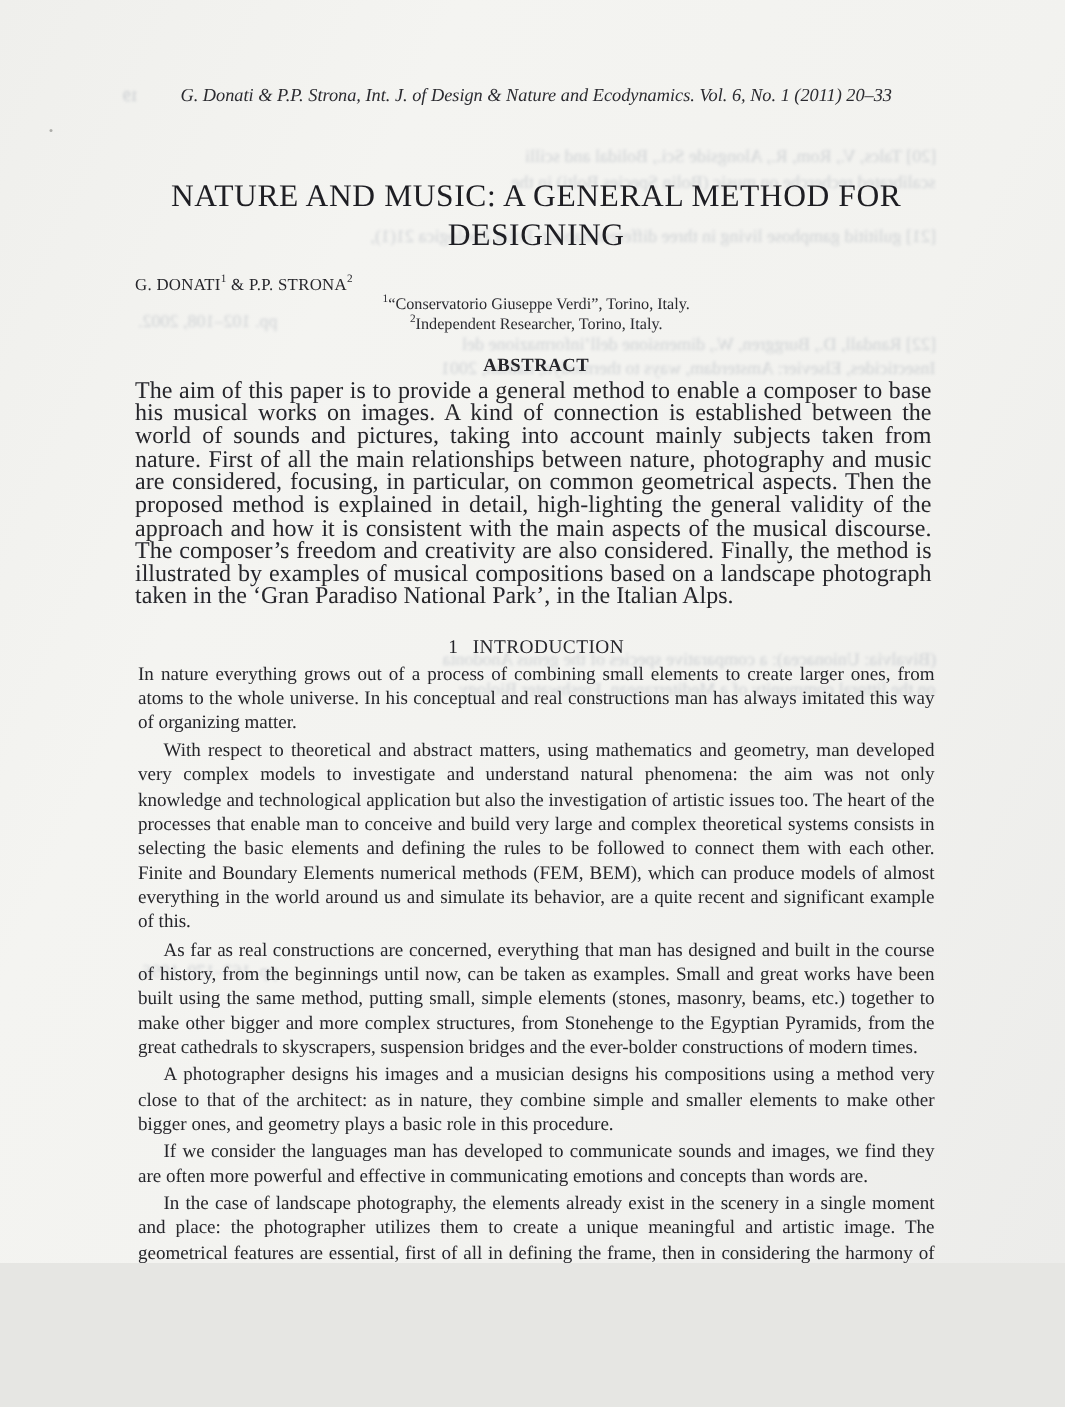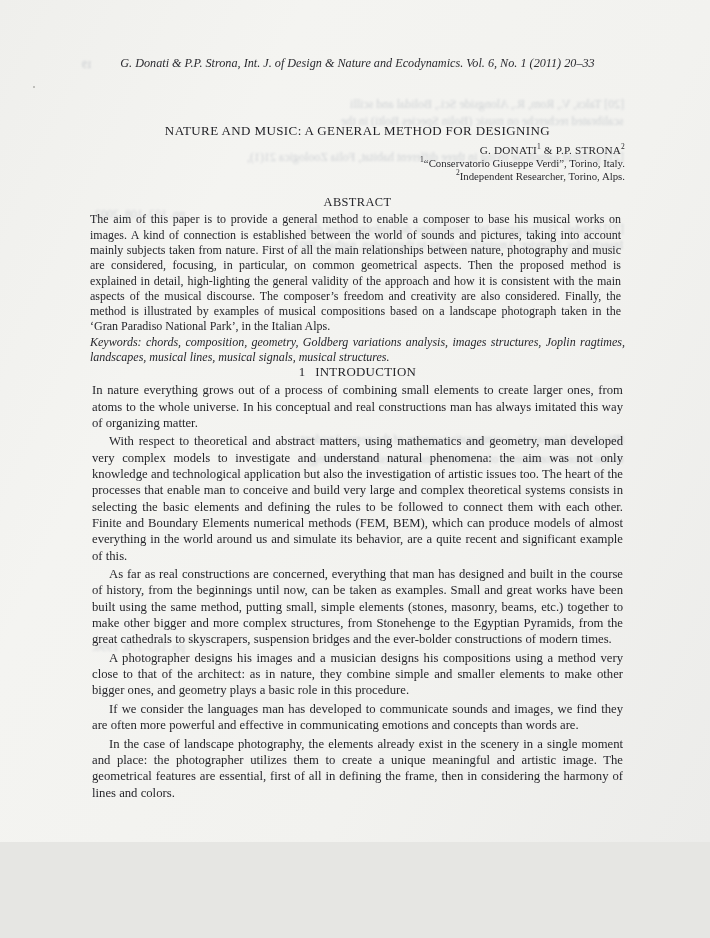--- a/index.html
+++ b/index.html
@@ -18,61 +18,64 @@
   .running-head {
     margin-top:56px;
     text-align:center;
     font-style:italic;
     font-size:12.2px;
     line-height:15px;
     color:#2b2b30;
   }
   .title {
     margin:47px 0 0 0;
-    font-size:13px;
+    font-size:21px;
     font-weight:400;
     letter-spacing:0.4px;
     line-height:25.5px;
     text-align:center;
     color:#1e1e23;
   }
   .title .tl { display:block; }
   .authors {
-    text-align:right;
+    margin-top:15px;
+    text-align:left;
     font-size:11.2px;
     letter-spacing:0.2px;
     line-height:13px;
   }
   .authors sup, .affil sup { font-size:7.5px; line-height:0; }
   .affil {
-    text-align:right;
+    text-align:center;
     font-size:10.8px;
     line-height:13.4px;
     color:#2b2b30;
   }
   .abs-head {
     margin-top:12px;
     text-align:center;
     font-size:12.4px;
     letter-spacing:0.4px;
+    font-weight:bold;
   }
   .abs-text {
     margin:2px 4px 0 0;
-    font-size:12px;
+    font-size:16px;
     line-height:15.3px;
     text-align:justify;
   }
   .keywords {
     margin:0;
     font-style:italic;
     font-size:12px;
     line-height:15.3px;
     text-align:justify;
   }
   .sec-head {
+    margin-top:18px;
     text-align:center;
     font-size:12.9px;
     letter-spacing:0.3px;
     word-spacing:6px;
   }
   .body-p {
     margin:2px;
     font-size:12.7px;
     line-height:16.35px;
     text-align:justify;
@@ -144,26 +147,25 @@
     </h1>
 
     <div class="authors">
       <span>G. DONATI</span><sup>1</sup><span> &amp; </span><span>P.P. STRONA</span><sup>2</sup>
     </div>
 
     <div class="affil">
       <sup>1</sup><span>“Conservatorio Giuseppe Verdi”, Torino, Italy.</span>
     </div>
     <div class="affil">
-      <sup>2</sup><span>Independent Researcher, Torino, Alps.</span>
+      <sup>2</sup><span>Independent Researcher, Torino, Italy.</span>
     </div>
 
     <div class="abs-head">ABSTRACT</div>
     <p class="abs-text">The aim of this paper is to provide a general method to enable a composer to base his musical works on images. A kind of connection is established between the world of sounds and pictures, taking into account mainly subjects taken from nature. First of all the main relationships between nature, photography and music are considered, focusing, in particular, on common geometrical aspects. Then the proposed method is explained in detail, high-lighting the general validity of the approach and how it is consistent with the main aspects of the musical discourse. The composer’s freedom and creativity are also considered. Finally, the method is illustrated by examples of musical compositions based on a landscape photograph taken in the ‘Gran Paradiso National Park’, in the Italian Alps.</p>
-    <p class="keywords">Keywords: chords, composition, geometry, Goldberg variations analysis, images structures, Joplin ragtimes, landscapes, musical lines, musical signals, musical structures.</p>
 
     <div class="sec-head">1 INTRODUCTION</div>
 
     <p class="body-p first">In nature everything grows out of a process of combining small elements to create larger ones, from atoms to the whole universe. In his conceptual and real constructions man has always imitated this way of organizing matter.</p>
     <p class="body-p">With respect to theoretical and abstract matters, using mathematics and geometry, man developed very complex models to investigate and understand natural phenomena: the aim was not only knowledge and technological application but also the investigation of artistic issues too. The heart of the processes that enable man to conceive and build very large and complex theoretical systems consists in selecting the basic elements and defining the rules to be followed to connect them with each other. Finite and Boundary Elements numerical methods (FEM, BEM), which can produce models of almost everything in the world around us and simulate its behavior, are a quite recent and significant example of this.</p>
     <p class="body-p">As far as real constructions are concerned, everything that man has designed and built in the course of history, from the beginnings until now, can be taken as examples. Small and great works have been built using the same method, putting small, simple elements (stones, masonry, beams, etc.) together to make other bigger and more complex structures, from Stonehenge to the Egyptian Pyramids, from the great cathedrals to skyscrapers, suspension bridges and the ever-bolder constructions of modern times.</p>
     <p class="body-p">A photographer designs his images and a musician designs his compositions using a method very close to that of the architect: as in nature, they combine simple and smaller elements to make other bigger ones, and geometry plays a basic role in this procedure.</p>
     <p class="body-p">If we consider the languages man has developed to communicate sounds and images, we find they are often more powerful and effective in communicating emotions and concepts than words are.</p>
     <p class="body-p">In the case of landscape photography, the elements already exist in the scenery in a single moment and place: the photographer utilizes them to create a unique meaningful and artistic image. The geometrical features are essential, first of all in defining the frame, then in considering the harmony of lines and colors.</p>
 

